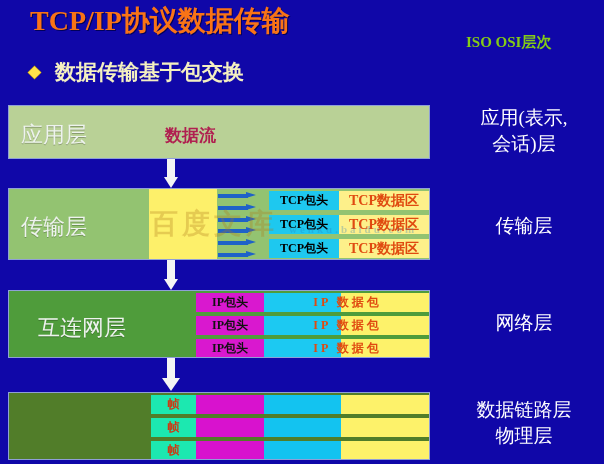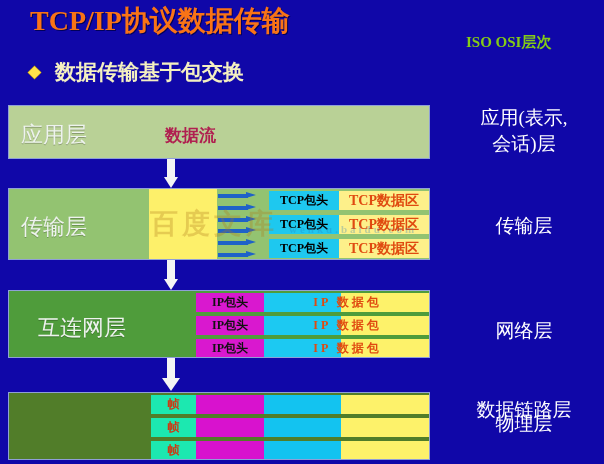--- a/index.html
+++ b/index.html
@@ -271,17 +271,17 @@
       <div class="cell nl-cyan"></div>
       <div class="cell nl-yellow"></div>
     </div>
   </div>
 
   <div class="osi-label" style="top:105px;">
     <div>应用(表示,</div>
     <div>会话)层</div>
   </div>
   <div class="osi-label" style="top:213px;">传输层</div>
-  <div class="osi-label" style="top:318px;">网络层</div>
+  <div class="osi-label" style="top:310px;">网络层</div>
   <div class="osi-label" style="top:397px;">数据链路层</div>
-  <div class="osi-label" style="top:411px;text-align:center;">物理层</div>
+  <div class="osi-label" style="top:423px;text-align:center;">物理层</div>
 
 </div>
 
 </body></html>

